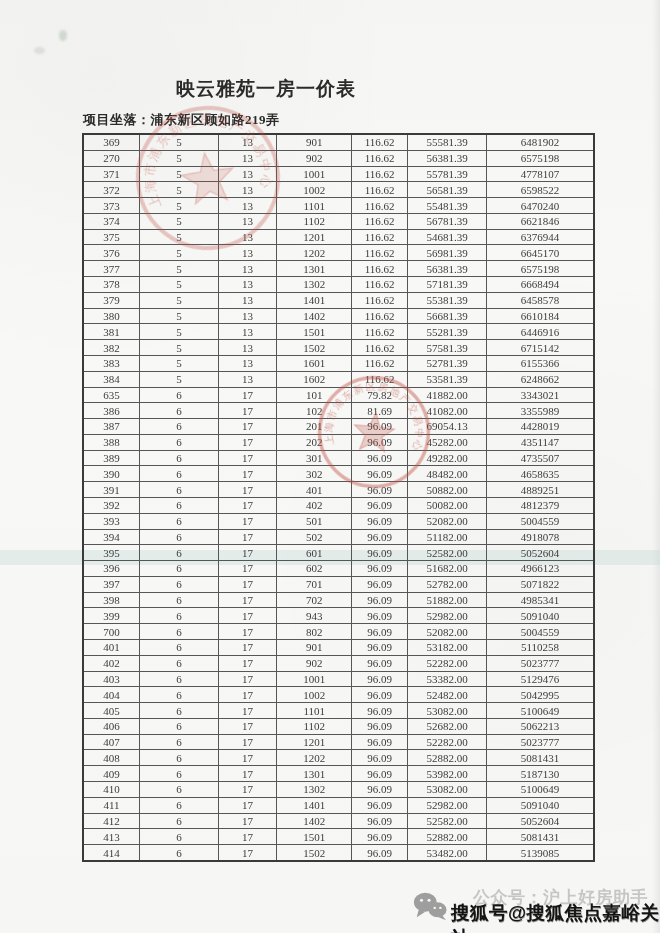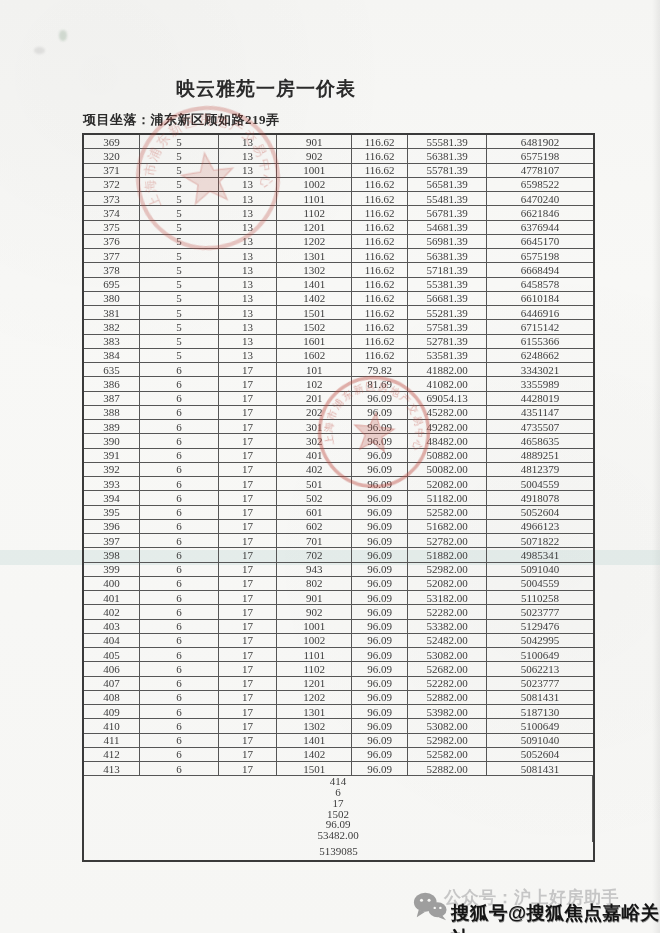--- a/index.html
+++ b/index.html
@@ -24,39 +24,39 @@
   #doc-title{position:absolute;left:0;top:76px;width:532px;text-align:center;
     font-size:19px;font-weight:bold;letter-spacing:1px;color:#2b2b2b;}
   #location-line{position:absolute;left:83px;top:111px;font-size:13px;
     font-weight:bold;color:#2b2b2b;letter-spacing:0.5px;}
 
   #price-table{position:absolute;left:82px;top:133px;width:509px;height:725px;
     border:2px solid #3a3a3a;display:flex;flex-direction:column;z-index:2;}
   .hrow{height:27px;flex:0 0 27px;display:flex;border-bottom:1.5px solid #3f3f3f;}
   #table-body{flex:1;display:flex;flex-direction:column;}
   .row{flex:1;display:flex;border-bottom:1px solid #565656;}
-  .row:last-child{border-bottom:none;flex-direction:column;}
+  .row:last-child{border-bottom:none;}
   .cell{display:flex;align-items:center;justify-content:center;
     border-right:1px solid #565656;font-size:11px;line-height:12px;
     color:#3c3c3c;overflow:hidden;}
   .cell:last-child{border-right:none;}
   .hc{font-size:13px;font-weight:bold;color:#2e2e2e;}
   .c0{flex:0 0 10.8%;}
   .c1{flex:0 0 15.3%;}
   .c2{flex:0 0 11.3%;}
   .c3{flex:0 0 14.5%;}
   .c4{flex:0 0 10.8%;}
   .c5{flex:0 0 15.3%;}
   .c6{flex:1;}
 
   .seal{position:absolute;z-index:3;pointer-events:none;filter:blur(0.3px);}
   #seal-upper{left:132px;top:102px;opacity:0.55;transform:rotate(-8deg);}
   #seal-lower{left:315px;top:373px;opacity:0.72;transform:rotate(6deg);}
   #wechat-icon{position:absolute;left:413px;top:890px;z-index:5;}
-  #wechat-text{position:absolute;left:444px;top:886px;font-size:17px;
+  #wechat-text{position:absolute;left:473px;top:886px;font-size:17px;
     color:#c6c6c6;font-weight:bold;letter-spacing:0.5px;z-index:5;
     font-family:"Liberation Sans","DejaVu Sans",sans-serif;}
   #sohu-text{position:absolute;left:451px;top:900px;font-size:18.5px;
     color:#141414;font-weight:bold;letter-spacing:0.5px;z-index:6;
     font-family:"Liberation Sans","DejaVu Sans",sans-serif;
     text-shadow:0.5px 0.5px 0 rgba(0,0,0,0.4);}
 </style>
 </head>
 <body>
 
@@ -73,21 +73,21 @@
       <div class="row">
         <div class="cell c0">369</div>
         <div class="cell c1">5</div>
         <div class="cell c2">13</div>
         <div class="cell c3">901</div>
         <div class="cell c4">116.62</div>
         <div class="cell c5">55581.39</div>
         <div class="cell c6">6481902</div>
       </div>
       <div class="row">
-        <div class="cell c0">320</div>
+        <div class="cell c0">270</div>
         <div class="cell c1">5</div>
         <div class="cell c2">13</div>
         <div class="cell c3">902</div>
         <div class="cell c4">116.62</div>
         <div class="cell c5">56381.39</div>
         <div class="cell c6">6575198</div>
       </div>
       <div class="row">
         <div class="cell c0">371</div>
         <div class="cell c1">5</div>
@@ -154,21 +154,21 @@
       <div class="row">
         <div class="cell c0">378</div>
         <div class="cell c1">5</div>
         <div class="cell c2">13</div>
         <div class="cell c3">1302</div>
         <div class="cell c4">116.62</div>
         <div class="cell c5">57181.39</div>
         <div class="cell c6">6668494</div>
       </div>
       <div class="row">
-        <div class="cell c0">695</div>
+        <div class="cell c0">379</div>
         <div class="cell c1">5</div>
         <div class="cell c2">13</div>
         <div class="cell c3">1401</div>
         <div class="cell c4">116.62</div>
         <div class="cell c5">55381.39</div>
         <div class="cell c6">6458578</div>
       </div>
       <div class="row">
         <div class="cell c0">380</div>
         <div class="cell c1">5</div>
@@ -343,21 +343,21 @@
       <div class="row">
         <div class="cell c0">399</div>
         <div class="cell c1">6</div>
         <div class="cell c2">17</div>
         <div class="cell c3">943</div>
         <div class="cell c4">96.09</div>
         <div class="cell c5">52982.00</div>
         <div class="cell c6">5091040</div>
       </div>
       <div class="row">
-        <div class="cell c0">400</div>
+        <div class="cell c0">700</div>
         <div class="cell c1">6</div>
         <div class="cell c2">17</div>
         <div class="cell c3">802</div>
         <div class="cell c4">96.09</div>
         <div class="cell c5">52082.00</div>
         <div class="cell c6">5004559</div>
       </div>
       <div class="row">
         <div class="cell c0">401</div>
         <div class="cell c1">6</div>

